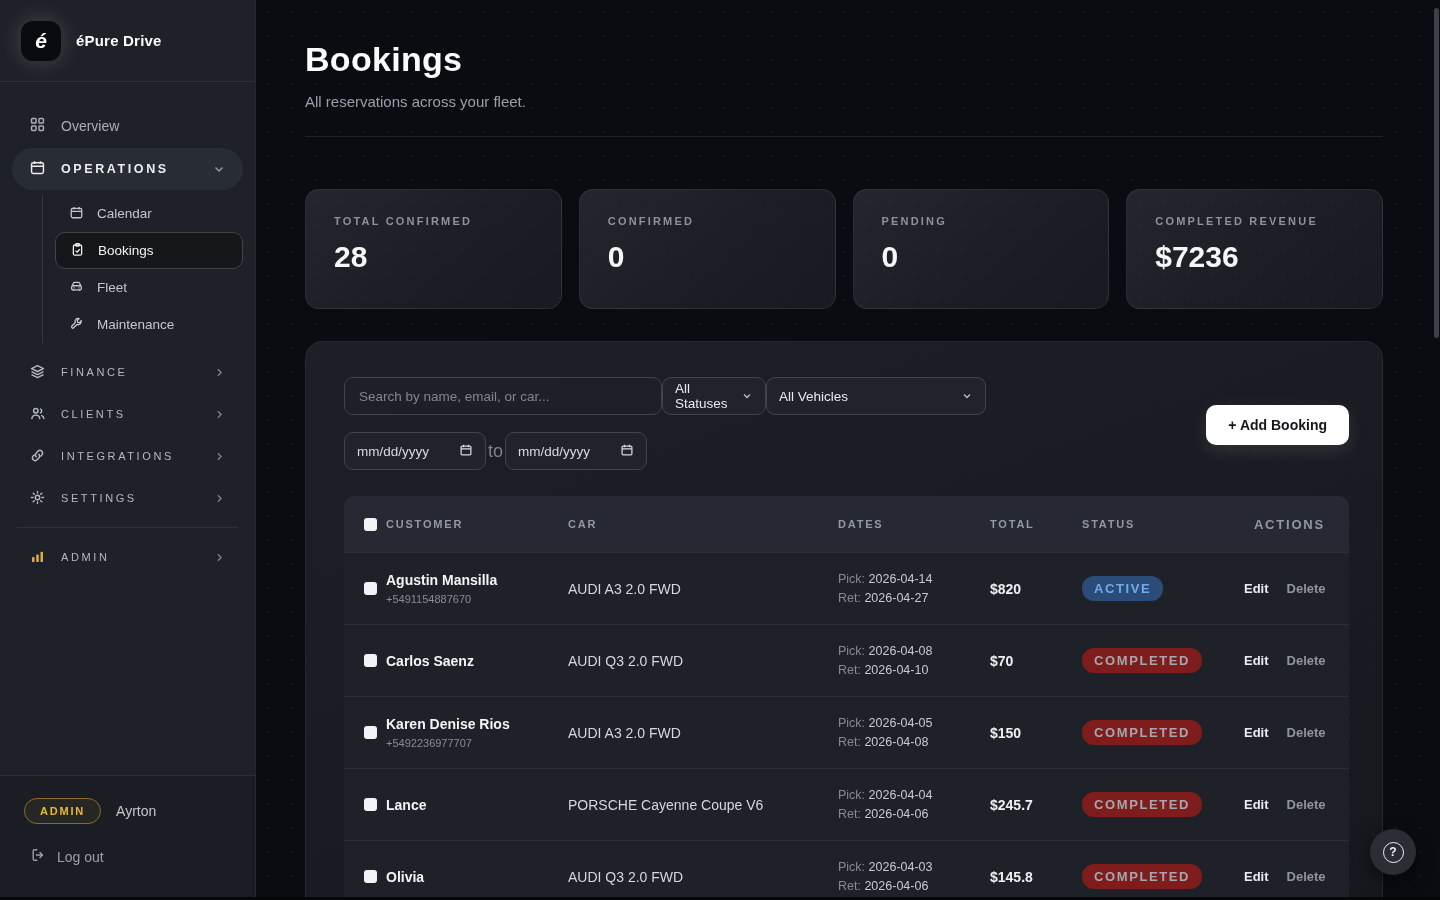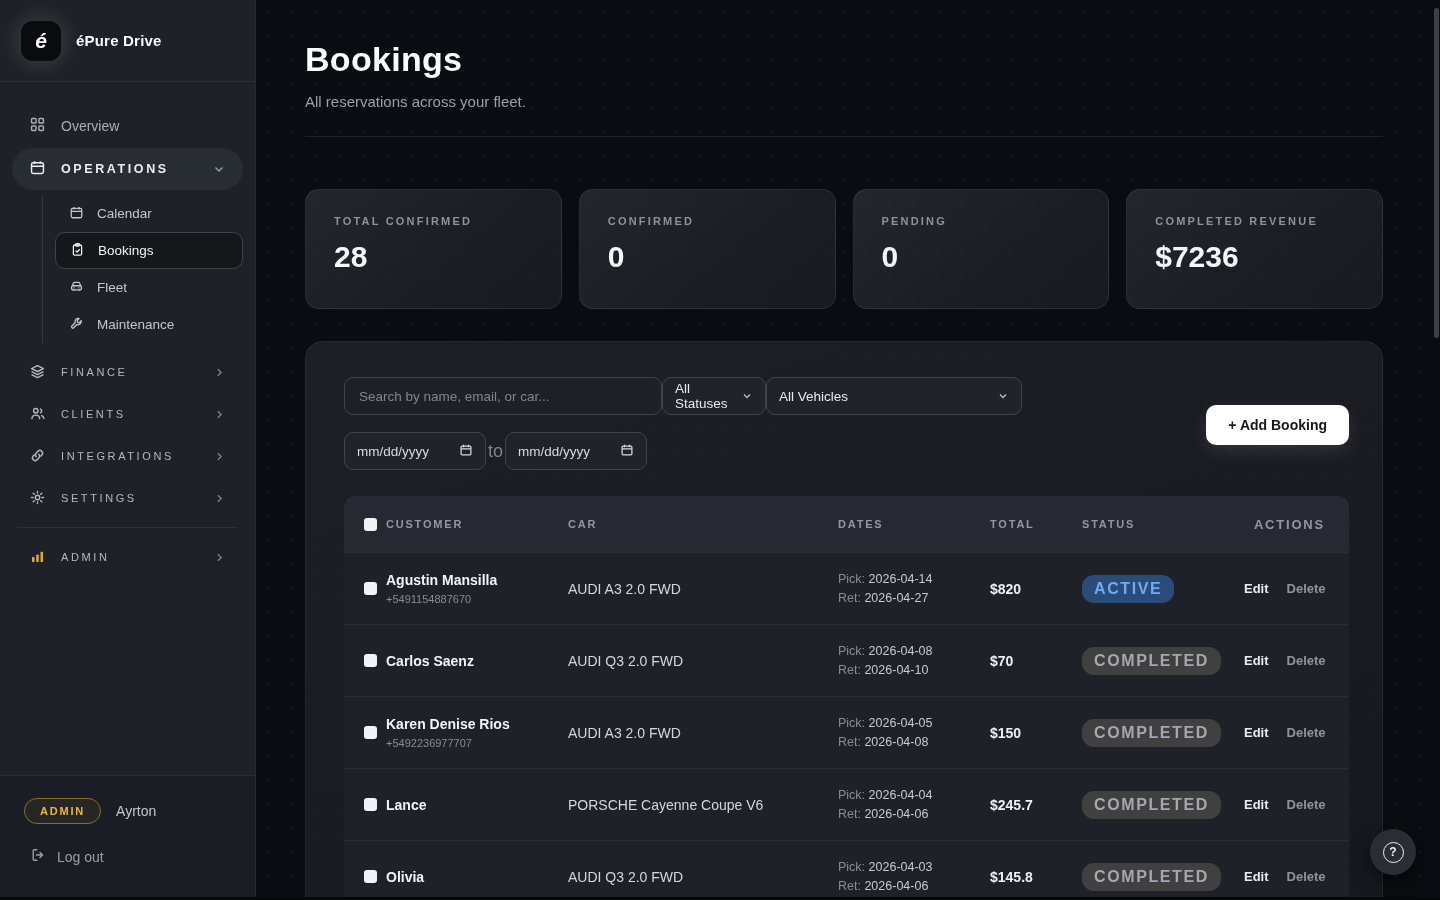--- a/index.html
+++ b/index.html
@@ -76,21 +76,21 @@
   .filter-row + .filter-row{margin-top:17px;}
   .search{width:318px;height:38px;background:#1d2026;border:1px solid #41444c;
     border-radius:9px;color:#d7dadf;font-size:13.5px;padding:0 14px;outline:none;
     font-family:inherit;}
   .search::placeholder{color:#80858e;}
   .sel{height:38px;background:#20232a;border:1px solid #41444c;border-radius:9px;
     display:flex;align-items:center;justify-content:space-between;
     padding:0 12px;color:#e8eaed;font-size:13.5px;}
   .sel .chev{color:#b9bec6;display:flex;margin-left:10px;}
   .sel-status{width:104px;}
-  .sel-vehicles{width:256px;text-align:right;}
+  .sel-vehicles{width:220px;text-align:right;}
   .datebox{width:142px;height:38px;background:#20232a;border:1px solid #41444c;
     border-radius:9px;display:flex;align-items:center;justify-content:space-between;
     padding:0 12px;color:#d7dadf;font-size:13.5px;}
   .to-label{color:#7d828b;font-size:18px;margin:0 2px;}
   .add-btn{position:absolute;right:0;top:28px;height:40px;padding:0 22px;
     background:#ffffff;color:#15171c;font-size:14px;font-weight:700;border:none;
     border-radius:10px;display:flex;align-items:center;cursor:pointer;
     font-family:inherit;box-shadow:0 6px 18px rgba(255,255,255,.10);}
 
   .tbl{margin-top:26px;}
@@ -102,24 +102,24 @@
   .cb{width:13px;height:13px;background:#f2f3f5;border-radius:3px;margin-left:20px;
     cursor:pointer;}
   .cname{font-size:14px;font-weight:700;color:#f2f4f6;}
   .cphone{font-size:11px;color:#878c95;margin-top:5px;}
   .cphone:empty{display:none;}
   .ccar{font-size:14px;color:#d4d7dc;}
   .cdates{font-size:12.5px;line-height:1.5;}
   .dlabel{color:#868b94;}
   .dval{color:#c6cad1;}
   .ctotal{font-size:14px;font-weight:600;color:#eef0f2;}
-  .badge{display:inline-block;padding:5px 12px;border-radius:12px;font-size:16px;
+  .badge{display:inline-block;padding:5px 12px;border-radius:12px;font-size:13px;
     font-weight:700;letter-spacing:1.6px;}
   .badge-active{background:#2b4c79;color:#6fabec;}
-  .badge-completed{background:#404040;color:#a3a8b0;}
+  .badge-completed{background:#7f1d1d;color:#a3a8b0;}
   .cactions{display:flex;justify-content:flex-end;padding-right:24px;
     font-size:13px;font-weight:700;}
   .act-edit{color:#e9ebee;}
   .act-delete{color:#8f949d;margin-left:18px;}
 
   .help-btn{position:fixed;right:24px;bottom:25px;width:46px;height:46px;
     border-radius:50%;background:#2a2d34;display:flex;align-items:center;
     justify-content:center;box-shadow:0 6px 18px rgba(0,0,0,.55);cursor:pointer;z-index:20;}
   .help-ring{width:21px;height:21px;border:1.8px solid #eef0f2;border-radius:50%;
     display:flex;align-items:center;justify-content:center;color:#eef0f2;

